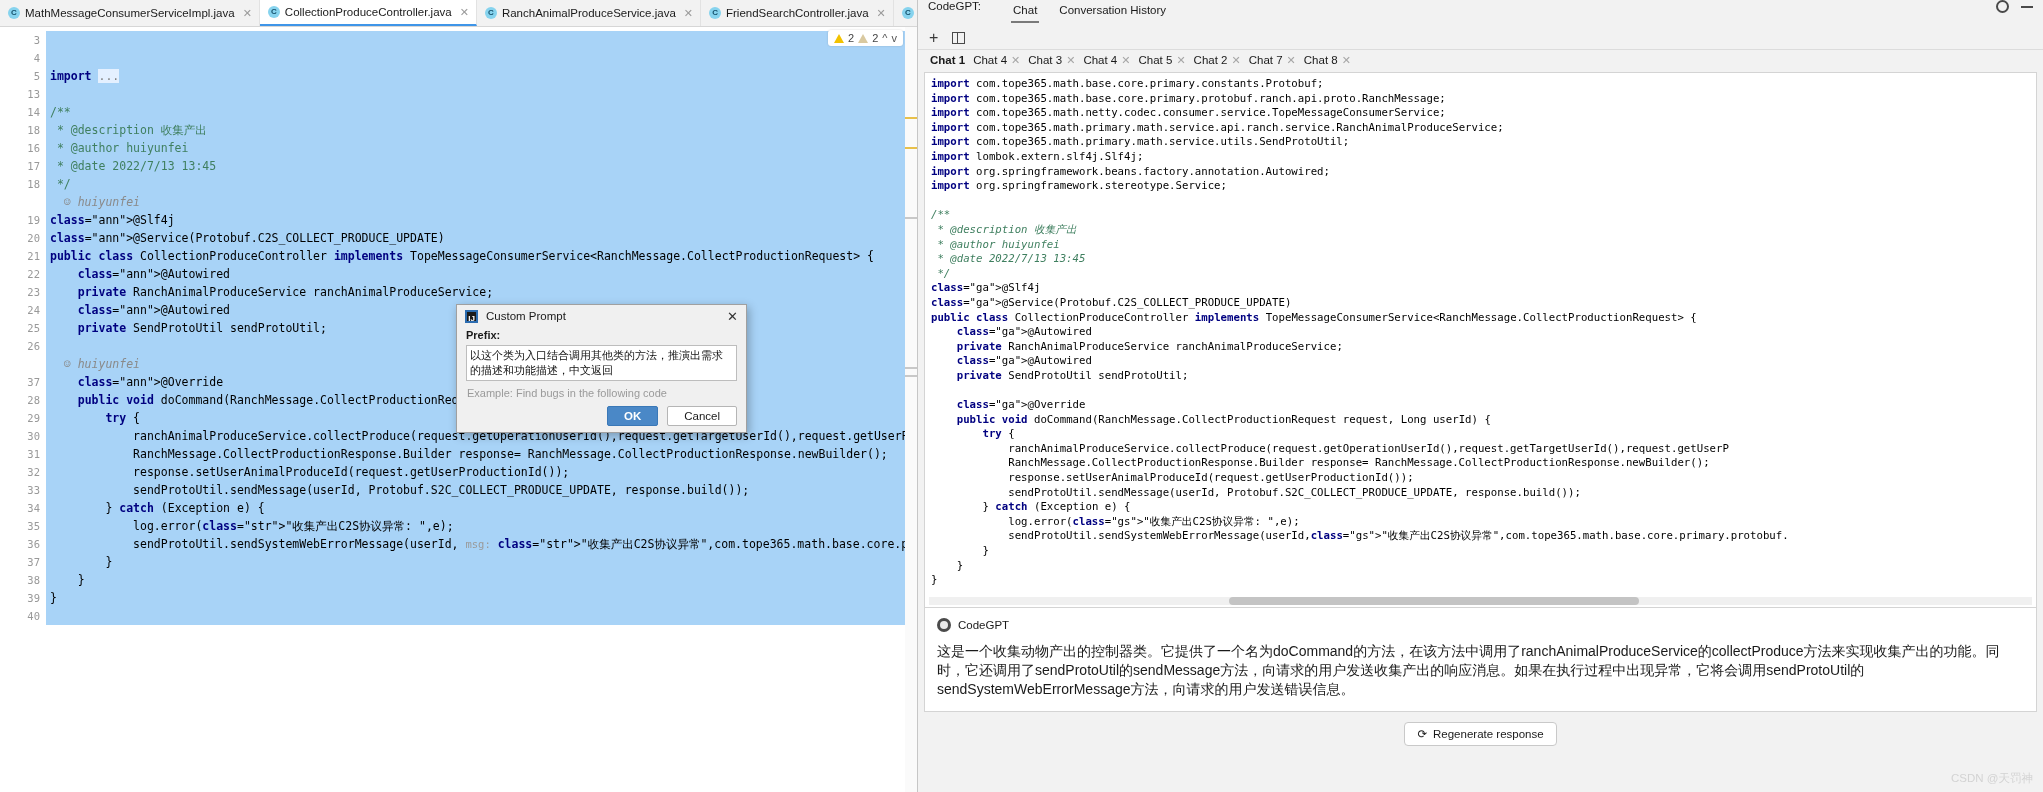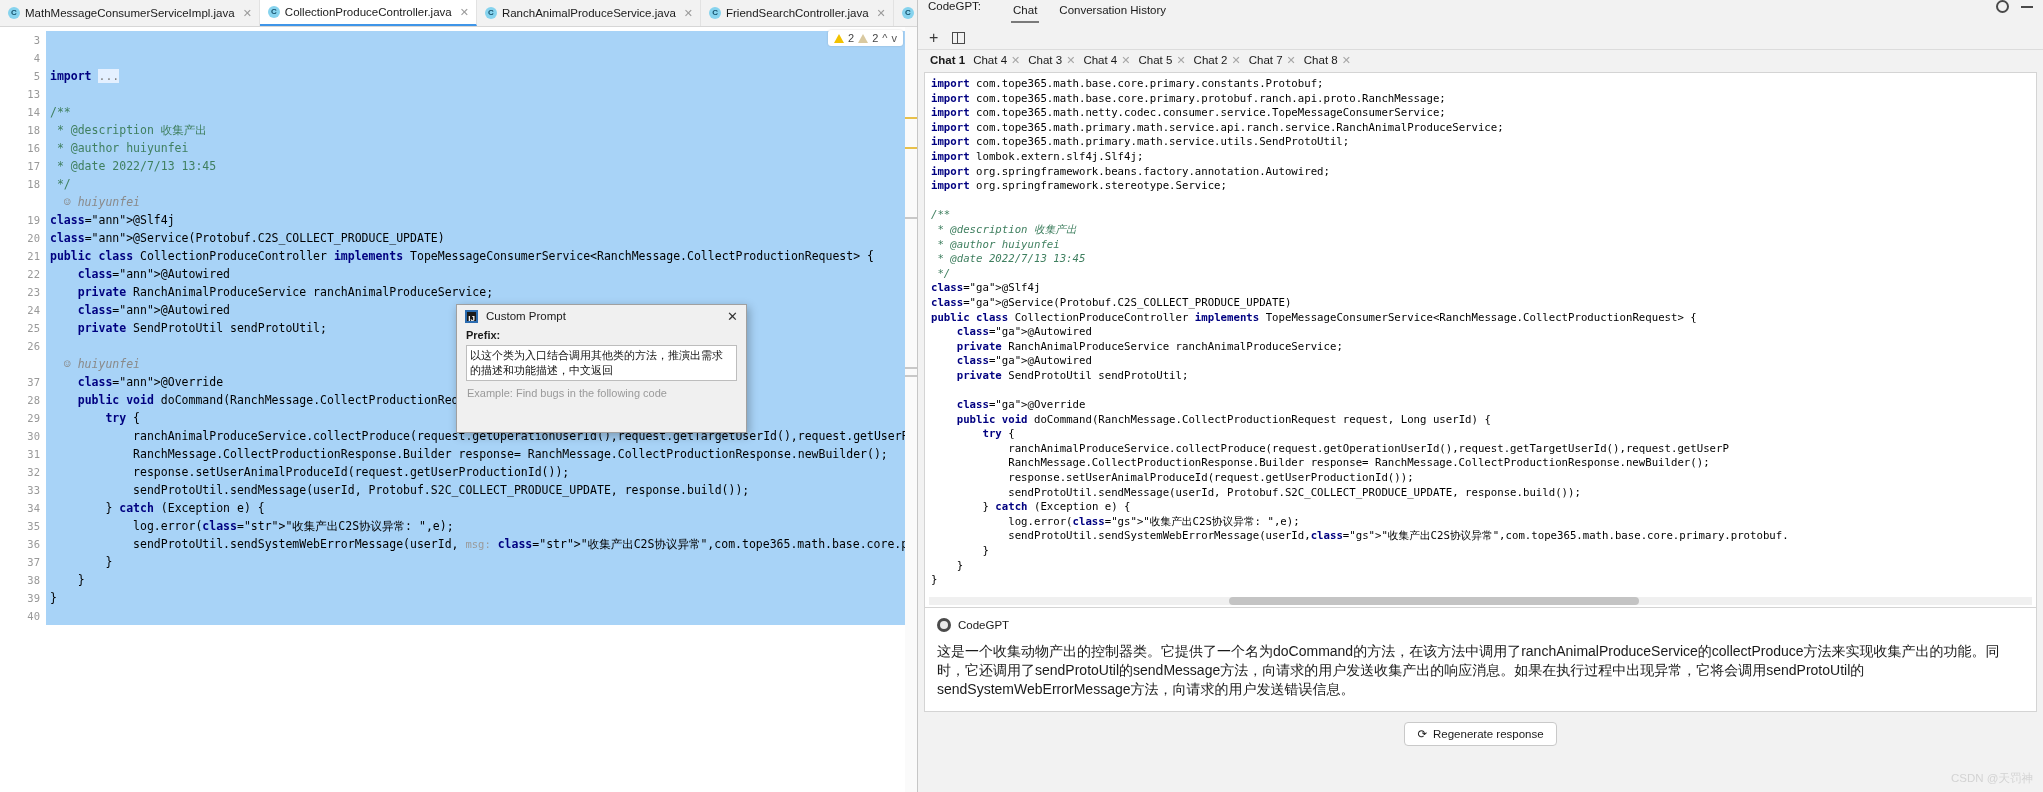--- a/index.html
+++ b/index.html
@@ -265,20 +265,24 @@
       <div class="dlg-title">
         <span class="ij-icon">IJ</span>
         <span>Custom Prompt</span>
         <span class="dlg-x">✕</span>
       </div>
       <div class="dlg-body">
         <div class="dlg-label">Prefix:</div>
         <div class="dlg-input">以这个类为入口结合调用其他类的方法，推演出需求的描述和功能描述，中文返回</div>
         <div class="dlg-example">Example: Find bugs in the following code</div>
       </div>
+      <div class="dlg-btns">
+        <div class="btn ok">OK</div>
+        <div class="btn cancel">Cancel</div>
+      </div>
     </div>
   </div>
 
   <div class="gpt">
 
     <div class="gpt-head">
       <span class="lbl">CodeGPT:</span>
       <span class="ptab active">Chat</span>
       <span class="ptab">Conversation History</span>
       <span class="gpt-head-right">

